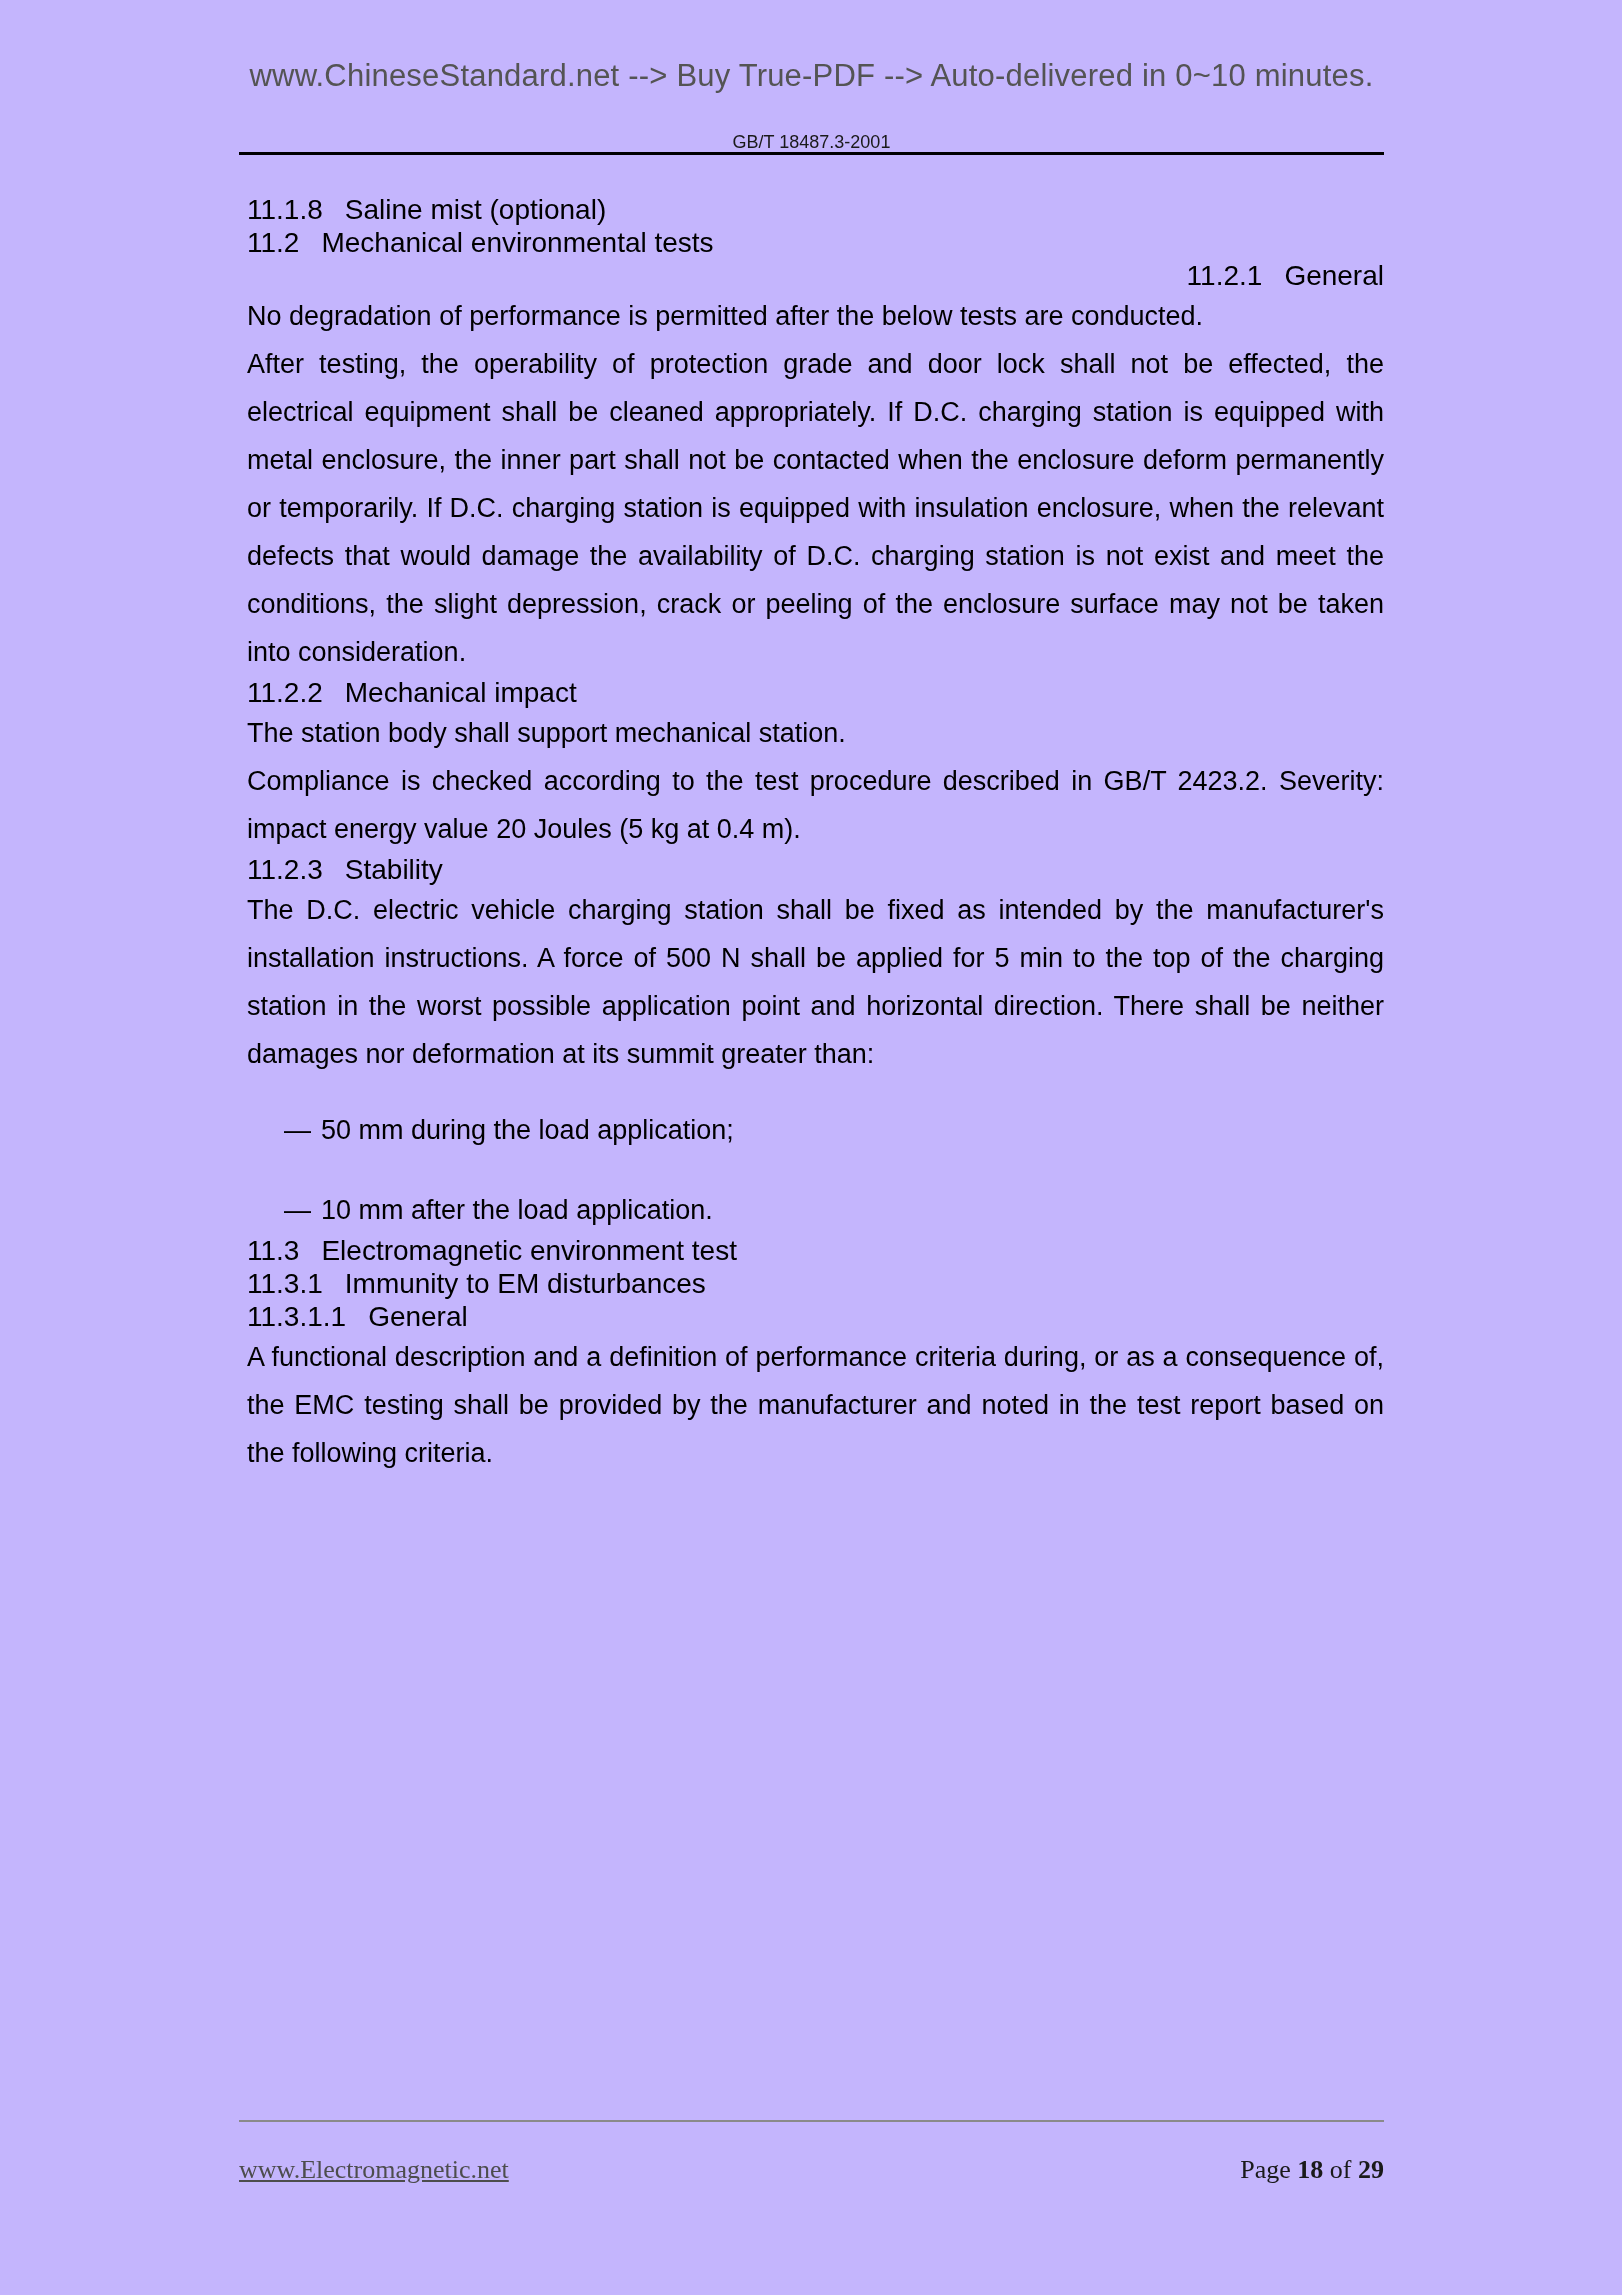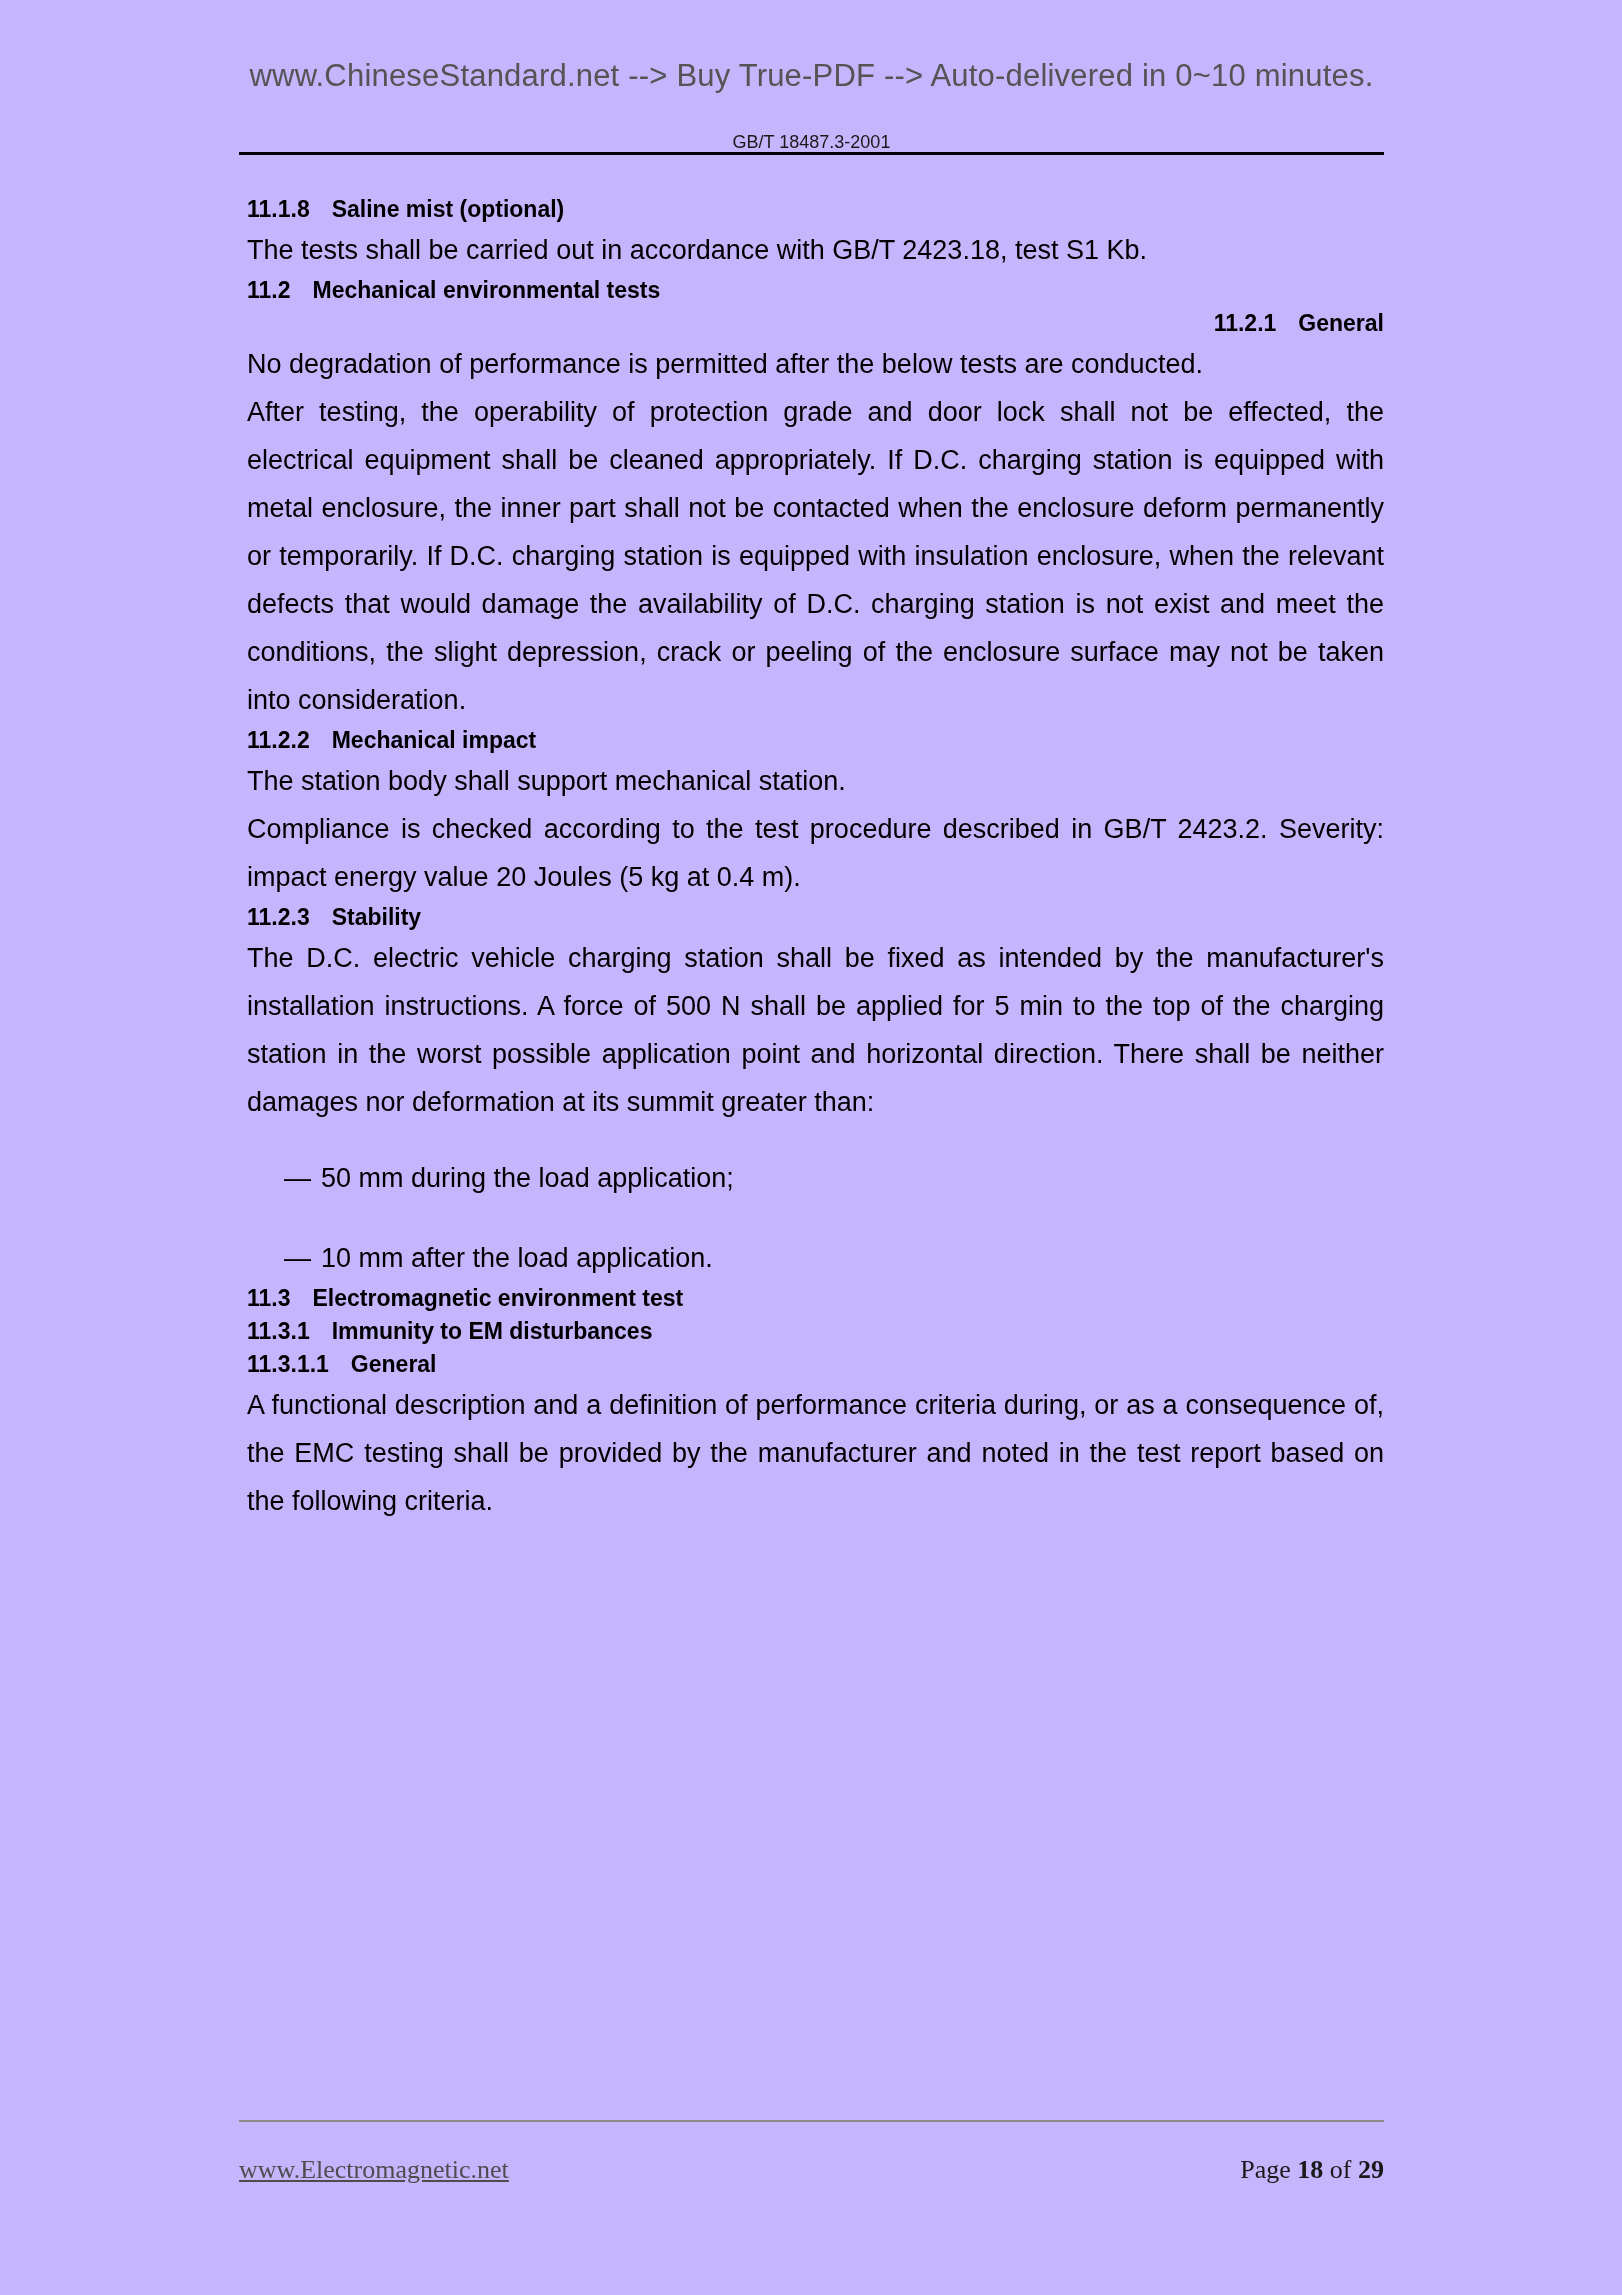--- a/index.html
+++ b/index.html
@@ -61,22 +61,22 @@
   .content {
     position: absolute;
     top: 193px;
     left: 247px;
     width: 1137px;
   }
 
   h2.heading, h3.heading {
     margin: 0;
     font-family: "Liberation Sans", sans-serif;
-    font-weight: bold;
-    font-size: 23px;
+    font-weight: normal;
+    font-size: 28px;
     line-height: 33px;
     color: #000000;
     white-space: nowrap;
   }
   .heading .num {
     display: inline-block;
     min-width: 0;
   }
   .heading .gap {
     display: inline-block;
@@ -169,21 +169,20 @@
   <div class="promo-header">www.ChineseStandard.net --&gt; Buy True-PDF --&gt; Auto-delivered in 0~10 minutes.</div>
 
   <div class="running-head">GB/T 18487.3-2001</div>
 
   <div class="header-rule"></div>
 
   <div class="content">
 
     <h3 class="heading heading-11-1-8"><span class="num">11.1.8</span><span class="gap"></span><span>Saline mist (optional)</span></h3>
 
-    <p class="body-text p-gap-a no-justify">The tests shall be carried out in accordance with GB/T 2423.18, test S1 Kb.</p>
 
     <h2 class="heading heading-11-2"><span class="num">11.2</span><span class="gap"></span><span>Mechanical environmental tests</span></h2>
 
     <h3 class="heading heading-11-2-1"><span class="num">11.2.1</span><span class="gap"></span><span>General</span></h3>
 
     <p class="body-text p-gap-a no-justify">No degradation of performance is permitted after the below tests are conducted.</p>
 
     <p class="body-text p-gap-b">After testing, the operability of protection grade and door lock shall not be effected, the electrical equipment shall be cleaned appropriately. If D.C. charging station is equipped with metal enclosure, the inner part shall not be contacted when the enclosure deform permanently or temporarily. If D.C. charging station is equipped with insulation enclosure, when the relevant defects that would damage the availability of D.C. charging station is not exist and meet the conditions, the slight depression, crack or peeling of the enclosure surface may not be taken into consideration.</p>
 
     <h3 class="heading heading-11-2-2"><span class="num">11.2.2</span><span class="gap"></span><span>Mechanical impact</span></h3>

